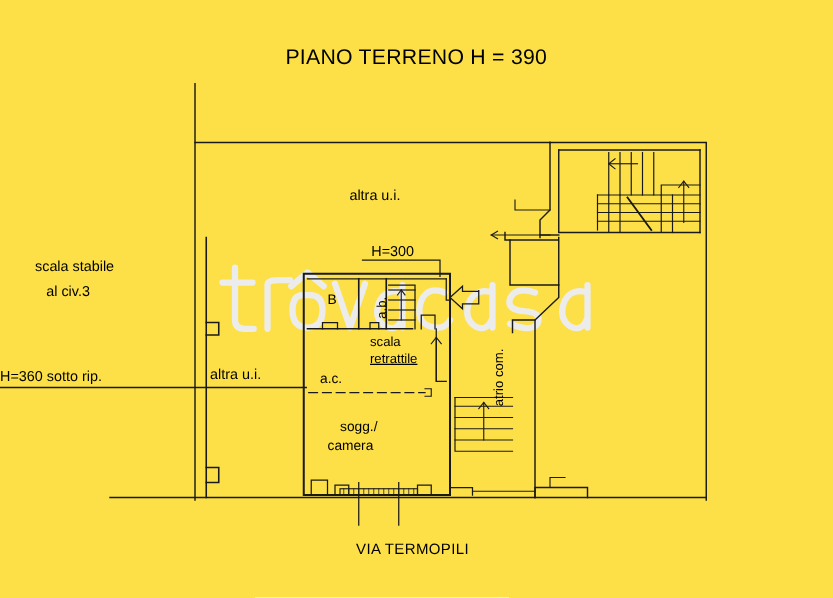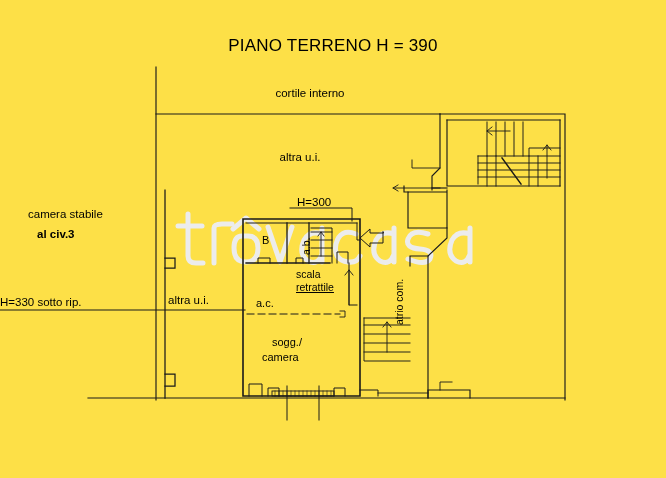--- a/index.html
+++ b/index.html
@@ -243,41 +243,41 @@
       <path d="M378 393 L428 393" stroke-width="0.9"></path>
 
       <path d="M440 390 L440 382 L452 382" stroke-width="0.9"></path>
 
       <path d="M440 168 L412 168 L412 160" stroke-width="0.9"></path>
     </g>
   </svg>
 
   <div class="lbl t-title center" style="left:0; top:36px; width:666px;">PIANO TERRENO H = 390</div>
 
-  <div class="lbl t-med center" style="left:180px; top:86px; width:260px;">cortile interno</div>
 
   <div class="lbl t-med center" style="left:195px; top:150px; width:210px;">altra u.i.</div>
 
-  <div class="lbl t-med" style="left:28px; top:207px;">camera stabile</div>
-  <div class="lbl t-med" style="left:37px; top:227px;font-weight:bold;">al civ.3</div>
-
-  <div class="lbl t-med" style="left:0px; top:295px;">H=330 sotto rip.</div>
+  <div class="lbl t-med" style="left:28px; top:207px;">scala stabile</div>
+  <div class="lbl t-med" style="left:37px; top:227px;">al civ.3</div>
+
+  <div class="lbl t-med" style="left:0px; top:295px;">H=360 sotto rip.</div>
 
   <div class="lbl t-med" style="left:168px; top:293px;">altra u.i.</div>
 
   <div class="lbl t-med" style="left:297px; top:195px;text-align:right;">H=300</div>
 
   <div class="lbl t-room" style="left:262px; top:234px;">B</div>
 
   <div class="lbl t-small rot90" style="left:300px; top:255px;">a.b.</div>
 
   <div class="lbl t-room" style="left:256px; top:268px;margin-top:29px;">a.c.</div>
 
   <div class="lbl t-small" style="left:296px; top:268px;">scala</div>
   <div class="lbl t-small underline" style="left:296px; top:281px;">retrattile</div>
 
   <div class="lbl t-room" style="left:272px; top:336px;">sogg./</div>
   <div class="lbl t-room" style="left:262px; top:351px;">camera</div>
 
   <div class="lbl t-small rot90" style="left:393px; top:325px;">atrio com.</div>
 
+  <div class="lbl t-street center" style="left:200px; top:432px; width:260px;">VIA TERMOPILI</div>
 
 </div>
 
 </body></html>

